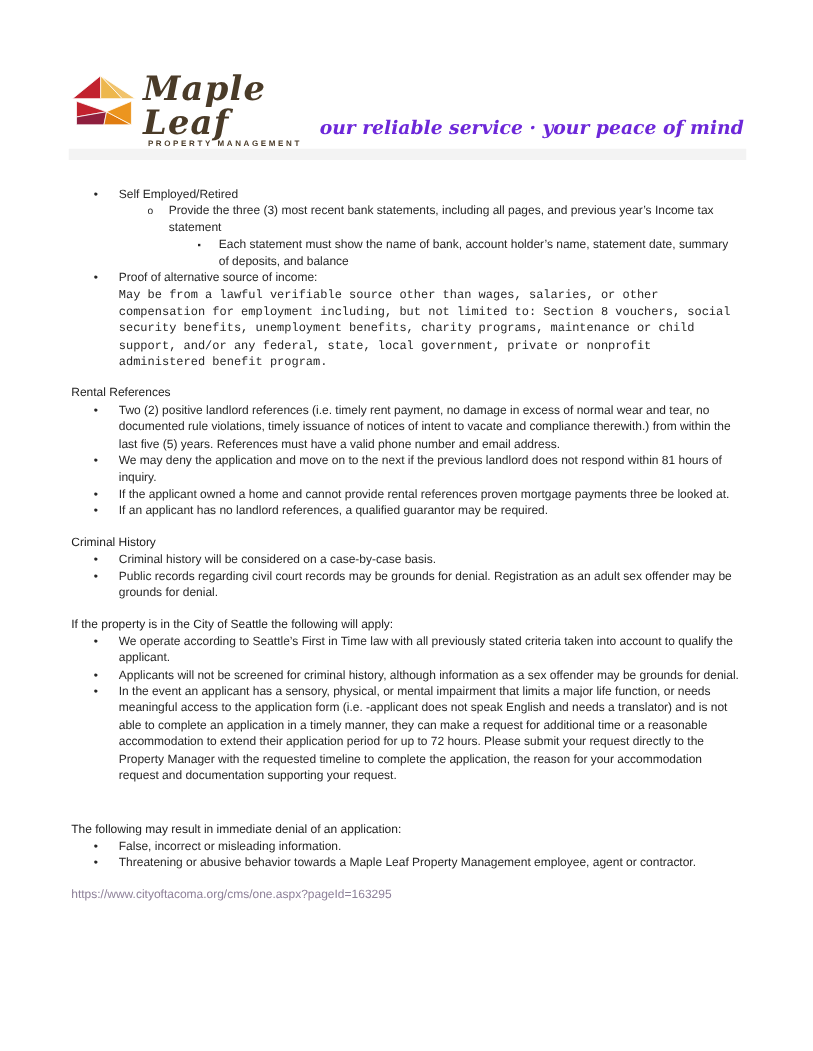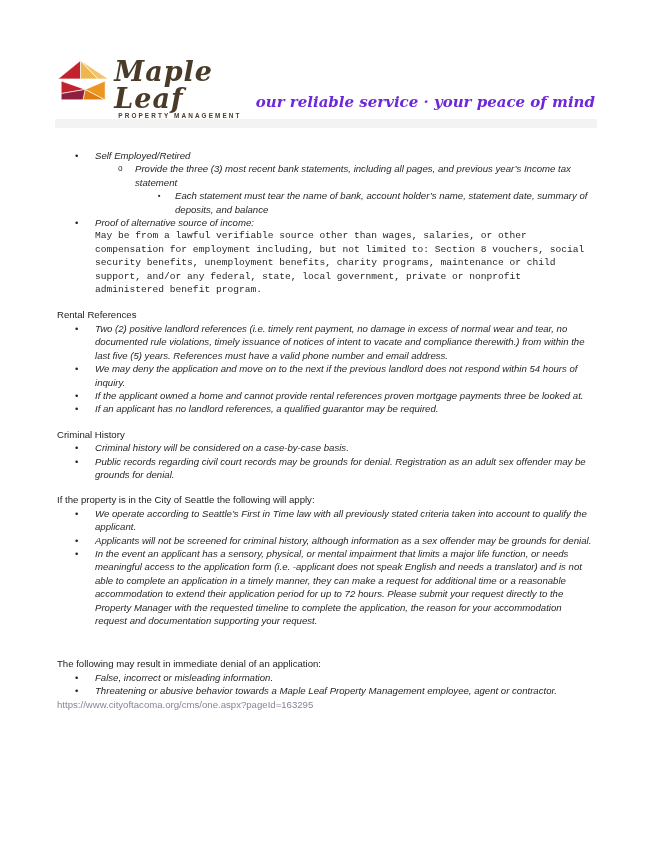--- a/index.html
+++ b/index.html
@@ -37,27 +37,27 @@
   .content {
     position:absolute; top:149px; left:57px; width:536px;
     font-size:9.6px; line-height:13.4px; color:#262626;
   }
   .section { margin-top:12px; }
   .content > .section:first-child { margin-top:0; }
   .content > .section:nth-child(5) { margin-top:30px; }
   .heading { font-weight:normal; color:#1b1b1b; }
   .li { display:flex; }
   .li .marker { flex:0 0 auto; text-align:left; }
-  .li .txt { flex:1 1 auto;font-style:italic; }
+  .li .txt { flex:1 1 auto; }
   .lvl1 { padding-left:18px; } .lvl1 .marker { width:20px; }
   .lvl2 { padding-left:61px; } .lvl2 .marker { width:17px; font-size:8.2px; }
   .lvl3 { padding-left:101px; } .lvl3 .marker { width:17px; font-size:7.6px; }
   .cont { padding-left:38px;font-family:Liberation Mono, monospace; }
 
-  .doc-link-wrap { }
+  .doc-link-wrap { margin-top:11px; }
   .doc-link { color:#8e8199; text-decoration:none; cursor:pointer; }
 
   
   .footer {
     position:absolute; left:57px; right:57px; top:782px;
     border-top:1px solid #a6a6a6; padding-top:22px;
     display:flex; justify-content:space-between; align-items:flex-end;
   }
   .footer-left { font-weight:bold; font-size:8.2px; color:#1f1f1f; }
   .footer-right { font-size:7.8px; color:#3a3a3a; white-space:nowrap; }
@@ -96,37 +96,37 @@
         <div class="li lvl1">
           <span class="marker">•</span>
           <span class="txt">Self Employed/Retired</span>
         </div>
         <div class="li lvl2">
           <span class="marker">o</span>
           <span class="txt">Provide the three (3) most recent bank statements, including all pages, and previous year’s Income tax statement</span>
         </div>
         <div class="li lvl3">
           <span class="marker">▪</span>
-          <span class="txt">Each statement must tear the name of bank, account holder’s name, statement date, summary of deposits, and balance</span>
+          <span class="txt">Each statement must show the name of bank, account holder’s name, statement date, summary of deposits, and balance</span>
         </div>
         <div class="li lvl1">
           <span class="marker">•</span>
           <span class="txt">Proof of alternative source of income:</span>
         </div>
         <div class="cont">May be from a lawful verifiable source other than wages, salaries, or other compensation for employment including, but not limited to: Section 8 vouchers, social security benefits, unemployment benefits, charity programs, maintenance or child support, and/or any federal, state, local government, private or nonprofit administered benefit program.</div>
       </div>
       <div class="section">
         <div class="heading">Rental References</div>
         <div class="li lvl1">
           <span class="marker">•</span>
           <span class="txt">Two (2) positive landlord references (i.e. timely rent payment, no damage in excess of normal wear and tear, no documented rule violations, timely issuance of notices of intent to vacate and compliance therewith.) from within the last five (5) years. References must have a valid phone number and email address.</span>
         </div>
         <div class="li lvl1">
           <span class="marker">•</span>
-          <span class="txt">We may deny the application and move on to the next if the previous landlord does not respond within 54 hours of inquiry.</span>
+          <span class="txt">We may deny the application and move on to the next if the previous landlord does not respond within 81 hours of inquiry.</span>
         </div>
         <div class="li lvl1">
           <span class="marker">•</span>
           <span class="txt">If the applicant owned a home and cannot provide rental references proven mortgage payments three be looked at.</span>
         </div>
         <div class="li lvl1">
           <span class="marker">•</span>
           <span class="txt">If an applicant has no landlord references, a qualified guarantor may be required.</span>
         </div>
       </div>

